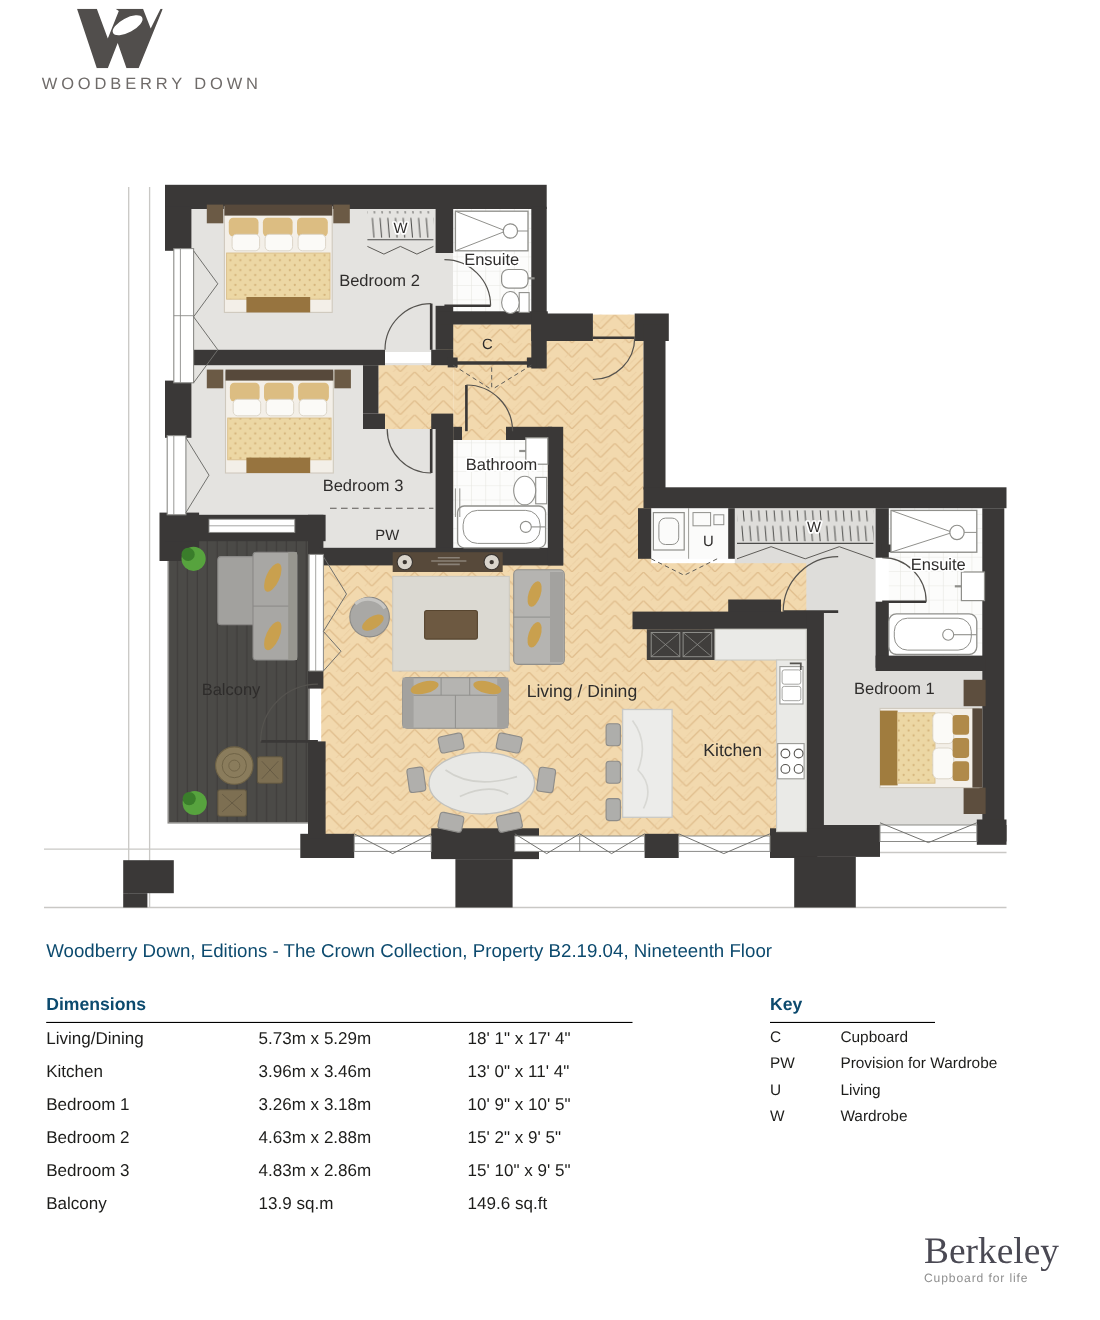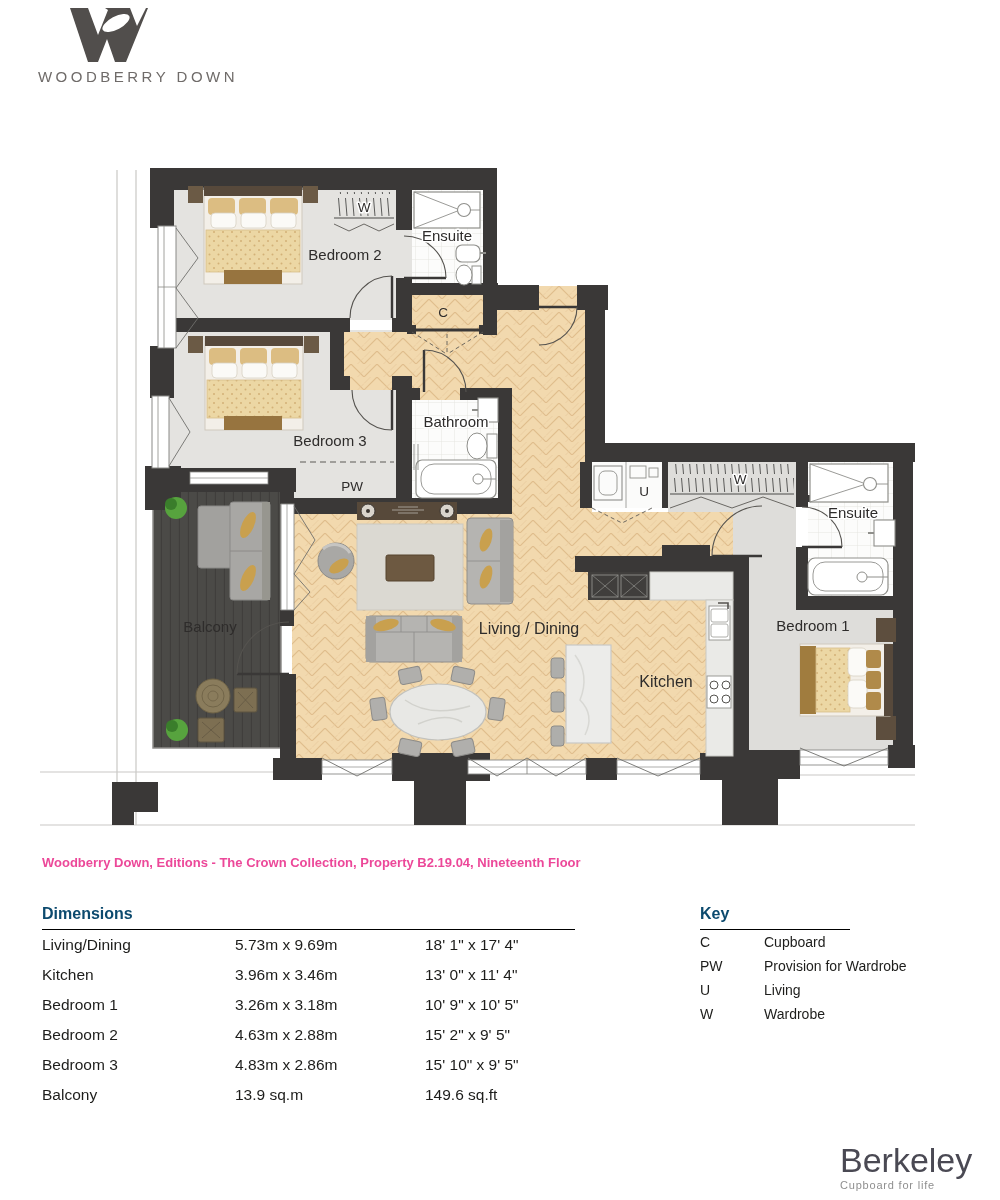--- a/index.html
+++ b/index.html
@@ -5,33 +5,33 @@
   html,body{margin:0;padding:0;background:#fff;}
   .page{position:relative;width:1000px;height:1200px;background:#ffffff;overflow:hidden;
         font-family:"Liberation Sans",sans-serif;color:#1d1d1b;}
   
   .brand{position:absolute;left:28px;top:8px;width:220px;text-align:center;}
   .brand-mark{display:block;margin-left:40px;}
   .brand-name{margin-top:6px;font-size:15px;letter-spacing:3.5px;color:#6f6b69;white-space:nowrap;}
   
   .plan{position:absolute;left:0;top:0;width:1000px;height:850px;}
   
-  .title{position:absolute;left:42px;top:855px;width:920px;font-size:13px;font-weight:bold;color:#ec4899;}
+  .title{position:absolute;left:42px;top:855px;width:920px;font-size:17px;font-weight:normal;color:#0c4a6e;}
   
   .dims{position:absolute;left:42px;top:905px;width:540px;}
   .sec-head{font-size:16px;font-weight:bold;color:#0c4a6e;padding-bottom:6px;border-bottom:1.5px solid #000;}
   .dims .sec-head{width:533px;}
   .dim-row{display:grid;grid-template-columns:193px 190px auto;font-size:15.5px;height:30px;align-items:center;}
   
   .key{position:absolute;left:700px;top:905px;width:230px;}
   .key .sec-head{width:150px;}
   .key-row{display:grid;grid-template-columns:64px auto;font-size:14px;height:24px;align-items:center;}
   
   .berkeley{position:absolute;left:840px;top:1120px;}
-  .berkeley-name{font-family:Liberation Sans, sans-serif;font-size:34px;color:#4a4953;line-height:1.05;margin-top:23px;}
+  .berkeley-name{font-family:Liberation Serif, serif;font-size:34px;color:#4a4953;line-height:1.05;}
   .berkeley-tag{font-size:11px;color:#8f8f8f;letter-spacing:0.8px;margin-top:0px;}
   .plan text{font-family:"Liberation Sans",sans-serif;fill:#2e2c2b;}
   .room-label{font-size:15px;}
   .room-label.big{font-size:16px;}
   .room-label.small{font-size:13.5px;}
   .halo{paint-order:stroke;stroke:#ffffff;stroke-width:3px;stroke-linejoin:round;}
   .halo-w{paint-order:stroke;stroke:#f2d9ae;stroke-width:3px;stroke-linejoin:round;}
   .white-label{fill:#f7f7f5;}
 </style>
 </head>
@@ -431,21 +431,21 @@
       <text x="813" y="631" class="room-label">Bedroom 1</text>
     </g>
   </svg>
 
   <div class="title">Woodberry Down, Editions - The Crown Collection, Property B2.19.04, Nineteenth Floor</div>
 
   <div class="dims">
     <div class="sec-head">Dimensions</div>
     <div class="dim-row">
       <span>Living/Dining</span>
-      <span>5.73m x 9.69m</span>
+      <span>5.73m x 5.29m</span>
       <span>18' 1" x 17' 4"</span>
     </div>
     <div class="dim-row">
       <span>Kitchen</span>
       <span>3.96m x 3.46m</span>
       <span>13' 0" x 11' 4"</span>
     </div>
     <div class="dim-row">
       <span>Bedroom 1</span>
       <span>3.26m x 3.18m</span>

